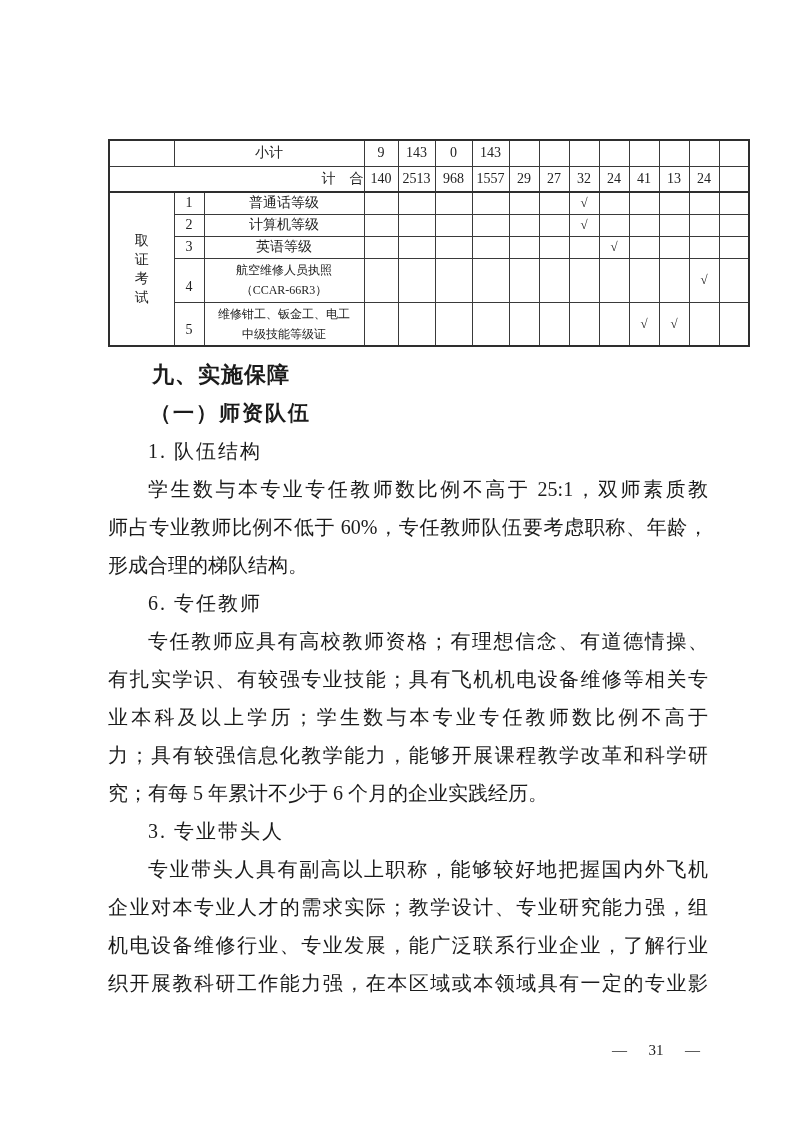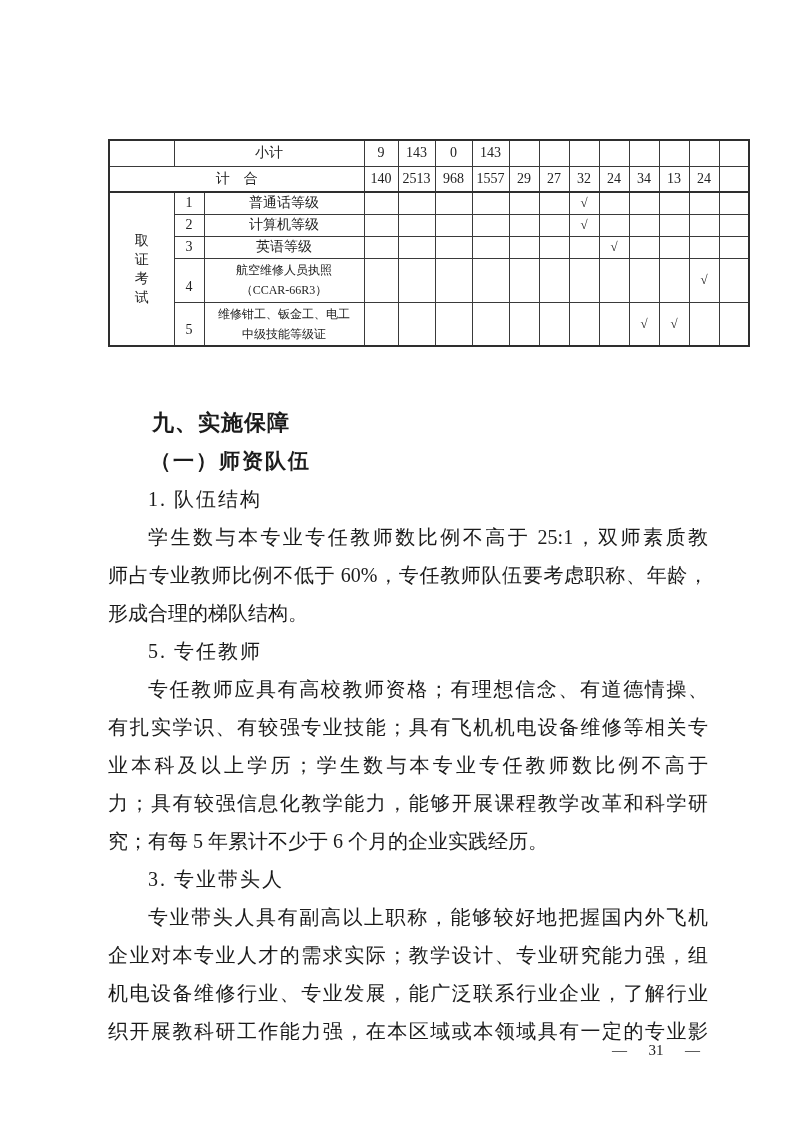--- a/index.html
+++ b/index.html
@@ -12,28 +12,28 @@
   .doc-table {
     position:absolute; left:108px; top:139px;
     border-collapse:collapse; table-layout:fixed;
     border:2px solid #2e2e2e;
   }
   .doc-table td {
     border:1px solid #3a3a3a; text-align:center; vertical-align:middle;
     font-size:14px; padding:0; color:#222; overflow:hidden;
   }
   .doc-table tr.thick-bottom td { border-bottom:2px solid #2e2e2e; }
-  .doc-table td.lab-left { text-align:center; }
+  .doc-table td.lab-left { text-align:right; }
   .doc-table td.vlabel div { line-height:19px; font-size:14px; }
   .doc-table td.two-line div { line-height:20px; font-size:12px; }
   .doc-table td.num-bottom { vertical-align:bottom; padding-bottom:7px; }
   .doc-table td.check { font-size:13px; }
   
   .content {
-    position:absolute; left:108px; top:356px; width:600px;margin-top:48px;
+    position:absolute; left:108px; top:356px; width:600px;
   }
   .tline { height:38px; line-height:38px; font-size:20px; }
   .tline.h1 {
     font-family:"Liberation Sans","DejaVu Sans",sans-serif;
     font-weight:700; font-size:22px; letter-spacing:1px;
   }
   .tline.h2 { font-weight:700; font-size:21px; letter-spacing:2px; }
   .tline.h3 { letter-spacing:2px; }
   .indent { text-indent:2em; }
   .just { text-align:justify; text-align-last:justify; }
@@ -87,21 +87,21 @@
         <tr class="thick-bottom" style="height: 26px;">
           <td colspan="3" class="lab-left">计　合</td>
           <td>140</td>
           <td>2513</td>
           <td>968</td>
           <td>1557</td>
           <td>29</td>
           <td>27</td>
           <td>32</td>
           <td>24</td>
-          <td>34</td>
+          <td>41</td>
           <td>13</td>
           <td>24</td>
           <td></td>
         </tr>
         <tr style="height: 22px;">
           <td rowspan="5" class="vlabel">
             <div>取</div>
             <div>证</div>
             <div>考</div>
             <div>试</div>
@@ -194,21 +194,21 @@
       </tbody>
     </table>
 
   <div class="content">
       <div class="tline h1 indent">九、实施保障</div>
       <div class="tline h2 indent">（一）师资队伍</div>
       <div class="tline h3 indent">1. 队伍结构</div>
       <div class="tline indent just">学生数与本专业专任教师数比例不高于 25:1，双师素质教</div>
       <div class="tline just">师占专业教师比例不低于 60%，专任教师队伍要考虑职称、年龄，</div>
       <div class="tline">形成合理的梯队结构。</div>
-      <div class="tline h3 indent">5. 专任教师</div>
+      <div class="tline h3 indent">6. 专任教师</div>
       <div class="tline indent just">专任教师应具有高校教师资格；有理想信念、有道德情操、</div>
       <div class="tline just">有扎实学识、有较强专业技能；具有飞机机电设备维修等相关专</div>
       <div class="tline just">业本科及以上学历；学生数与本专业专任教师数比例不高于</div>
       <div class="tline just">力；具有较强信息化教学能力，能够开展课程教学改革和科学研</div>
       <div class="tline">究；有每 5 年累计不少于 6 个月的企业实践经历。</div>
       <div class="tline h3 indent">3. 专业带头人</div>
       <div class="tline indent just">专业带头人具有副高以上职称，能够较好地把握国内外飞机</div>
       <div class="tline just">企业对本专业人才的需求实际；教学设计、专业研究能力强，组</div>
       <div class="tline just">机电设备维修行业、专业发展，能广泛联系行业企业，了解行业</div>
       <div class="tline just">织开展教科研工作能力强，在本区域或本领域具有一定的专业影</div>

